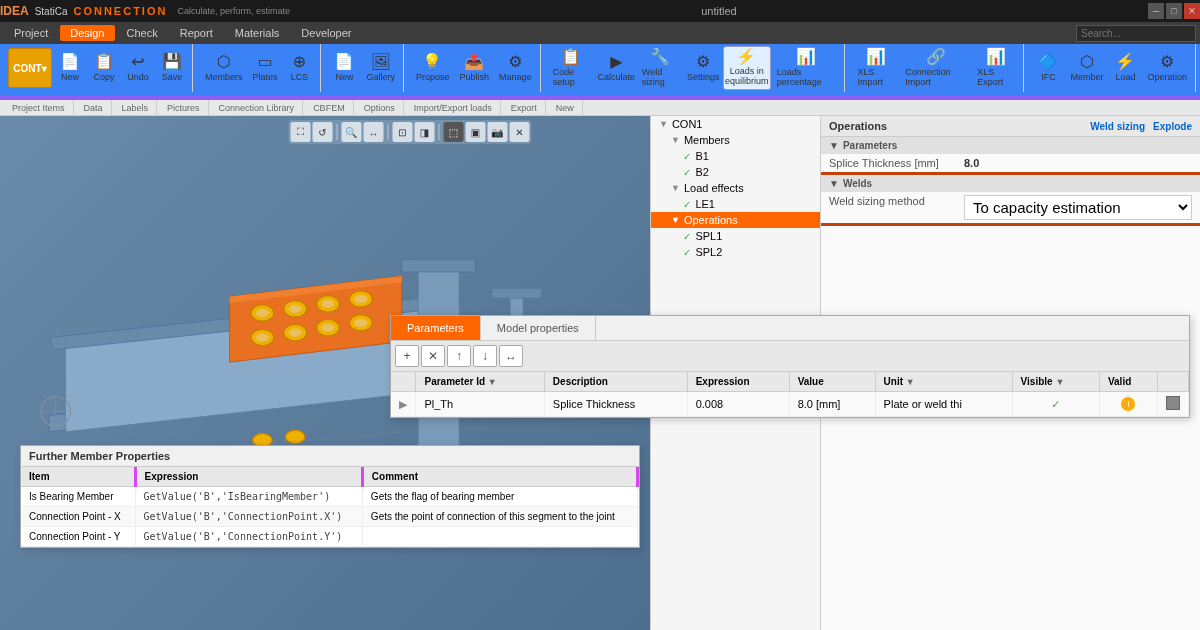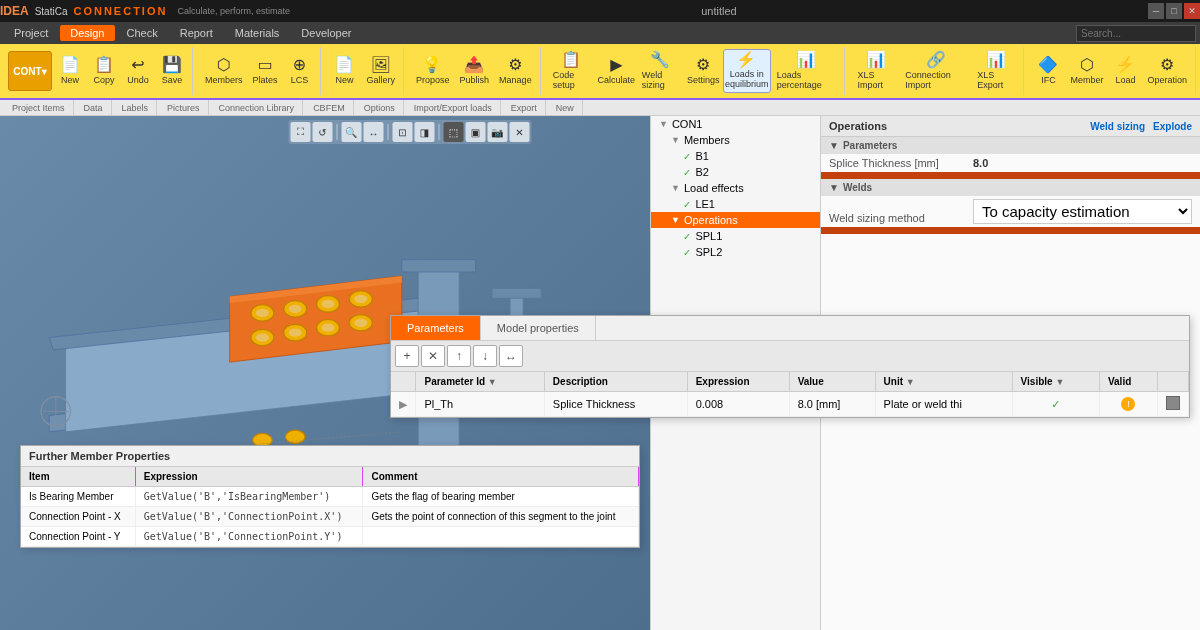--- a/index.html
+++ b/index.html
@@ -37,25 +37,24 @@
       color: #ccc;
       font-size: 11px;
       cursor: pointer;
       border-radius: 2px;
     }
     .menu-item.tab-active { background: #f60; color: #fff; }
 
     
     .toolbar {
       height: 56px;
-      background: #fde047;
-      display: flex;
-      align-items: center;
+      background: #3b82f6;
+      display: flex;
       padding: 0 4px;
-      border-bottom: 2px solid #8b5cf6;
+      border-bottom: 4px solid #8b5cf6;
       gap: 4px;
       overflow: hidden;
     }
     .toolbar-group {
       display: flex;
       align-items: center;
       height: 48px;
       padding: 0 4px;
       border-right: 1px solid #ccc;
       gap: 2px;
@@ -218,24 +217,24 @@
       padding: 3px 8px;
       font-weight: bold;
       color: #555;
       font-size: 10px;
       display: flex;
       align-items: center;
       gap: 4px;
     }
     .ops-row {
       display: flex;
-      align-items: flex-end;
+      align-items: flex-start;
       padding: 3px 8px;
-      border-bottom: 7px solid #c2410c;
-      gap: 24px;
+      border-bottom: 3px solid #c2410c;
+      gap: 15px;
     }
     .ops-label { color: #555; min-width: 120px; }
     .ops-value { color: #333; font-weight: bold; }
     .ops-dropdown {
       flex: 1;
       padding: 2px 4px;
       border: 1px solid #ccc;
       background: #fff;
       font-size: 15px;
       cursor: pointer;
@@ -343,21 +342,21 @@
       background: #f0f0f0;
     }
     .fmp-table { width: 100%; border-collapse: collapse; }
     .fmp-table th {
       background: #e8e8e8;
       padding: 4px 8px;
       text-align: left;
       font-size: 10px;
       font-weight: bold;
       border-bottom: 1px solid #ccc;
-      border-right: 1px solid #d946ef;
+      border-right: 3px solid #d946ef;
     }
     .fmp-table td {
       padding: 4px 8px;
       border-bottom: 1px solid #eee;
       border-right: 1px solid #eee;
       font-size: 10px;
       vertical-align: top;
     }
     .fmp-table tr:nth-child(even) td { background: #f9f9f9; }
     .fmp-code { font-family: monospace; font-size: 10px; color: #444; }

